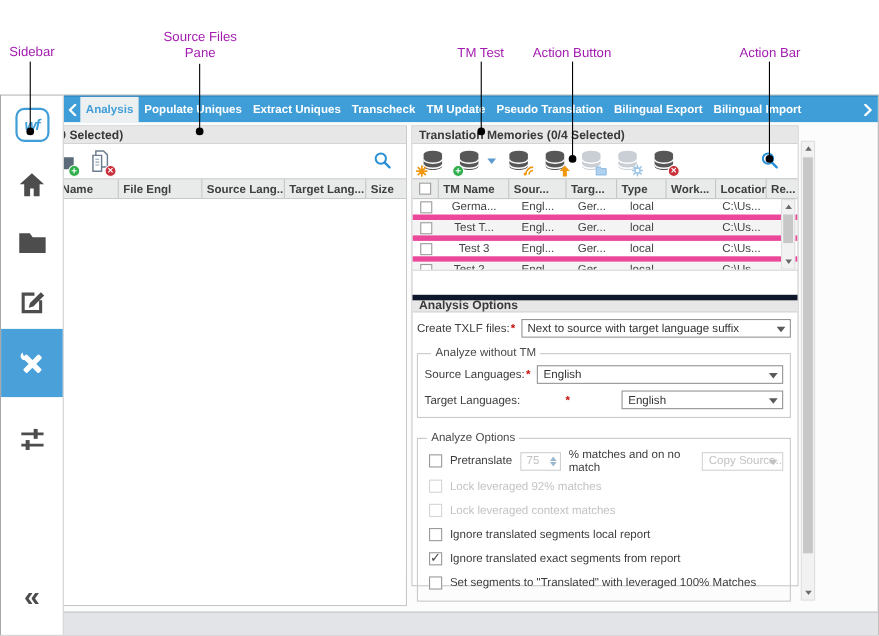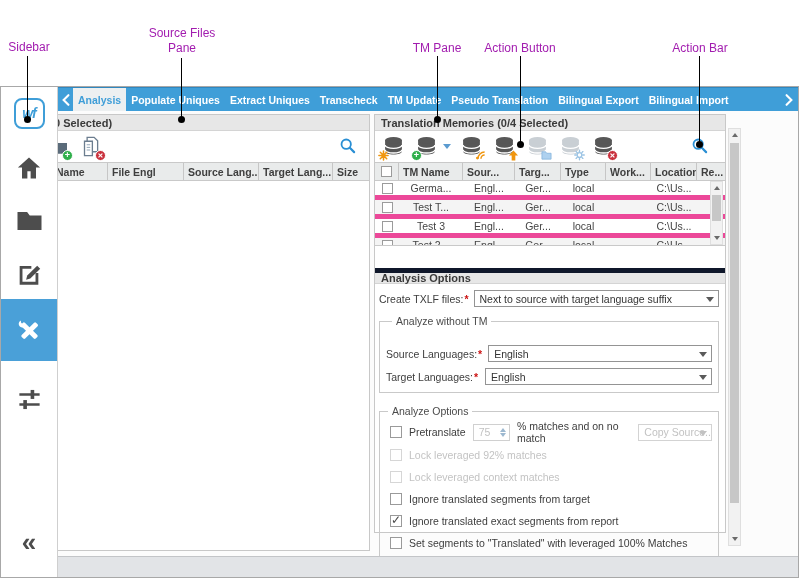--- a/index.html
+++ b/index.html
@@ -181,21 +181,21 @@
   <div class="ann-line" style="left:27px; top:56px; height:61px;"></div>
   <div class="ann-dot" style="left:24px; top:116px;"></div>
 
   <div class="ann-label" style="left:136px; top:26px; width:92px;">
     <div>Source Files</div>
     <div>Pane</div>
   </div>
   <div class="ann-line" style="left:181px; top:58px; height:59px;"></div>
   <div class="ann-dot" style="left:178px; top:116px;"></div>
 
-  <div class="ann-label" style="left:408px; top:41px; width:58px;">TM Pane</div>
+  <div class="ann-label" style="left:408px; top:41px; width:58px;">TM Test</div>
   <div class="ann-line" style="left:437px; top:56px; height:61px;"></div>
   <div class="ann-dot" style="left:434px; top:116px;"></div>
 
   <div class="ann-label" style="left:478px; top:41px; width:84px;">Action Button</div>
   <div class="ann-line" style="left:520px; top:56px; height:86px;"></div>
   <div class="ann-dot" style="left:517px; top:141px;"></div>
 
   <div class="ann-label" style="left:669px; top:41px; width:62px;">Action Bar</div>
   <div class="ann-line" style="left:699px; top:56px; height:86px;"></div>
   <div class="ann-dot" style="left:696px; top:141px;"></div>
@@ -460,29 +460,29 @@
         <span>Create TXLF files:</span>
           <span class="req">*</span>
         <div class="select" style="flex:1; margin-left:5px;">
           <span>Next to source with target language suffix</span>
           <span class="arr"></span>
         </div>
       </div>
 
       <fieldset style="margin:8px 6px 0 4px; padding:3px 6px 7px 6px;">
         <legend>Analyze without TM</legend>
-        <div class="opt-row" style="margin-top:15px;">
+        <div class="opt-row" style="margin-top:2px;">
           <span>Source Languages:</span>
             <span class="req">*</span>
           <div class="select" style="flex:1; margin-left:6px;">
             <span>English</span>
             <span class="arr"></span>
           </div>
         </div>
-        <div class="opt-row" style="margin-top:6px;">
+        <div class="opt-row" style="margin-top:6px;gap:40px;">
           <span>Target Languages:</span>
             <span class="req">*</span>
           <div class="select" style="flex:1; margin-left:7px;">
             <span>English</span>
             <span class="arr"></span>
           </div>
         </div>
       </fieldset>
 
       <fieldset style="margin:12px 6px 0 4px; padding:3px 6px 5px 2px;">
@@ -506,21 +506,21 @@
         <div class="opt-row opt-check disabled">
           <span class="cb"></span>
           <span>Lock leveraged 92% matches</span>
         </div>
         <div class="opt-row opt-check disabled">
           <span class="cb"></span>
           <span>Lock leveraged context matches</span>
         </div>
         <div class="opt-row opt-check">
           <span class="cb"></span>
-          <span>Ignore translated segments from target</span>
+          <span>Ignore translated segments local report</span>
         </div>
         <div class="opt-row opt-check">
           <span class="cb checked"></span>
           <span>Ignore translated exact segments from report</span>
         </div>
         <div class="opt-row opt-check">
           <span class="cb"></span>
           <span>Set segments to "Translated" with leveraged 100% Matches</span>
         </div>
       </fieldset>

